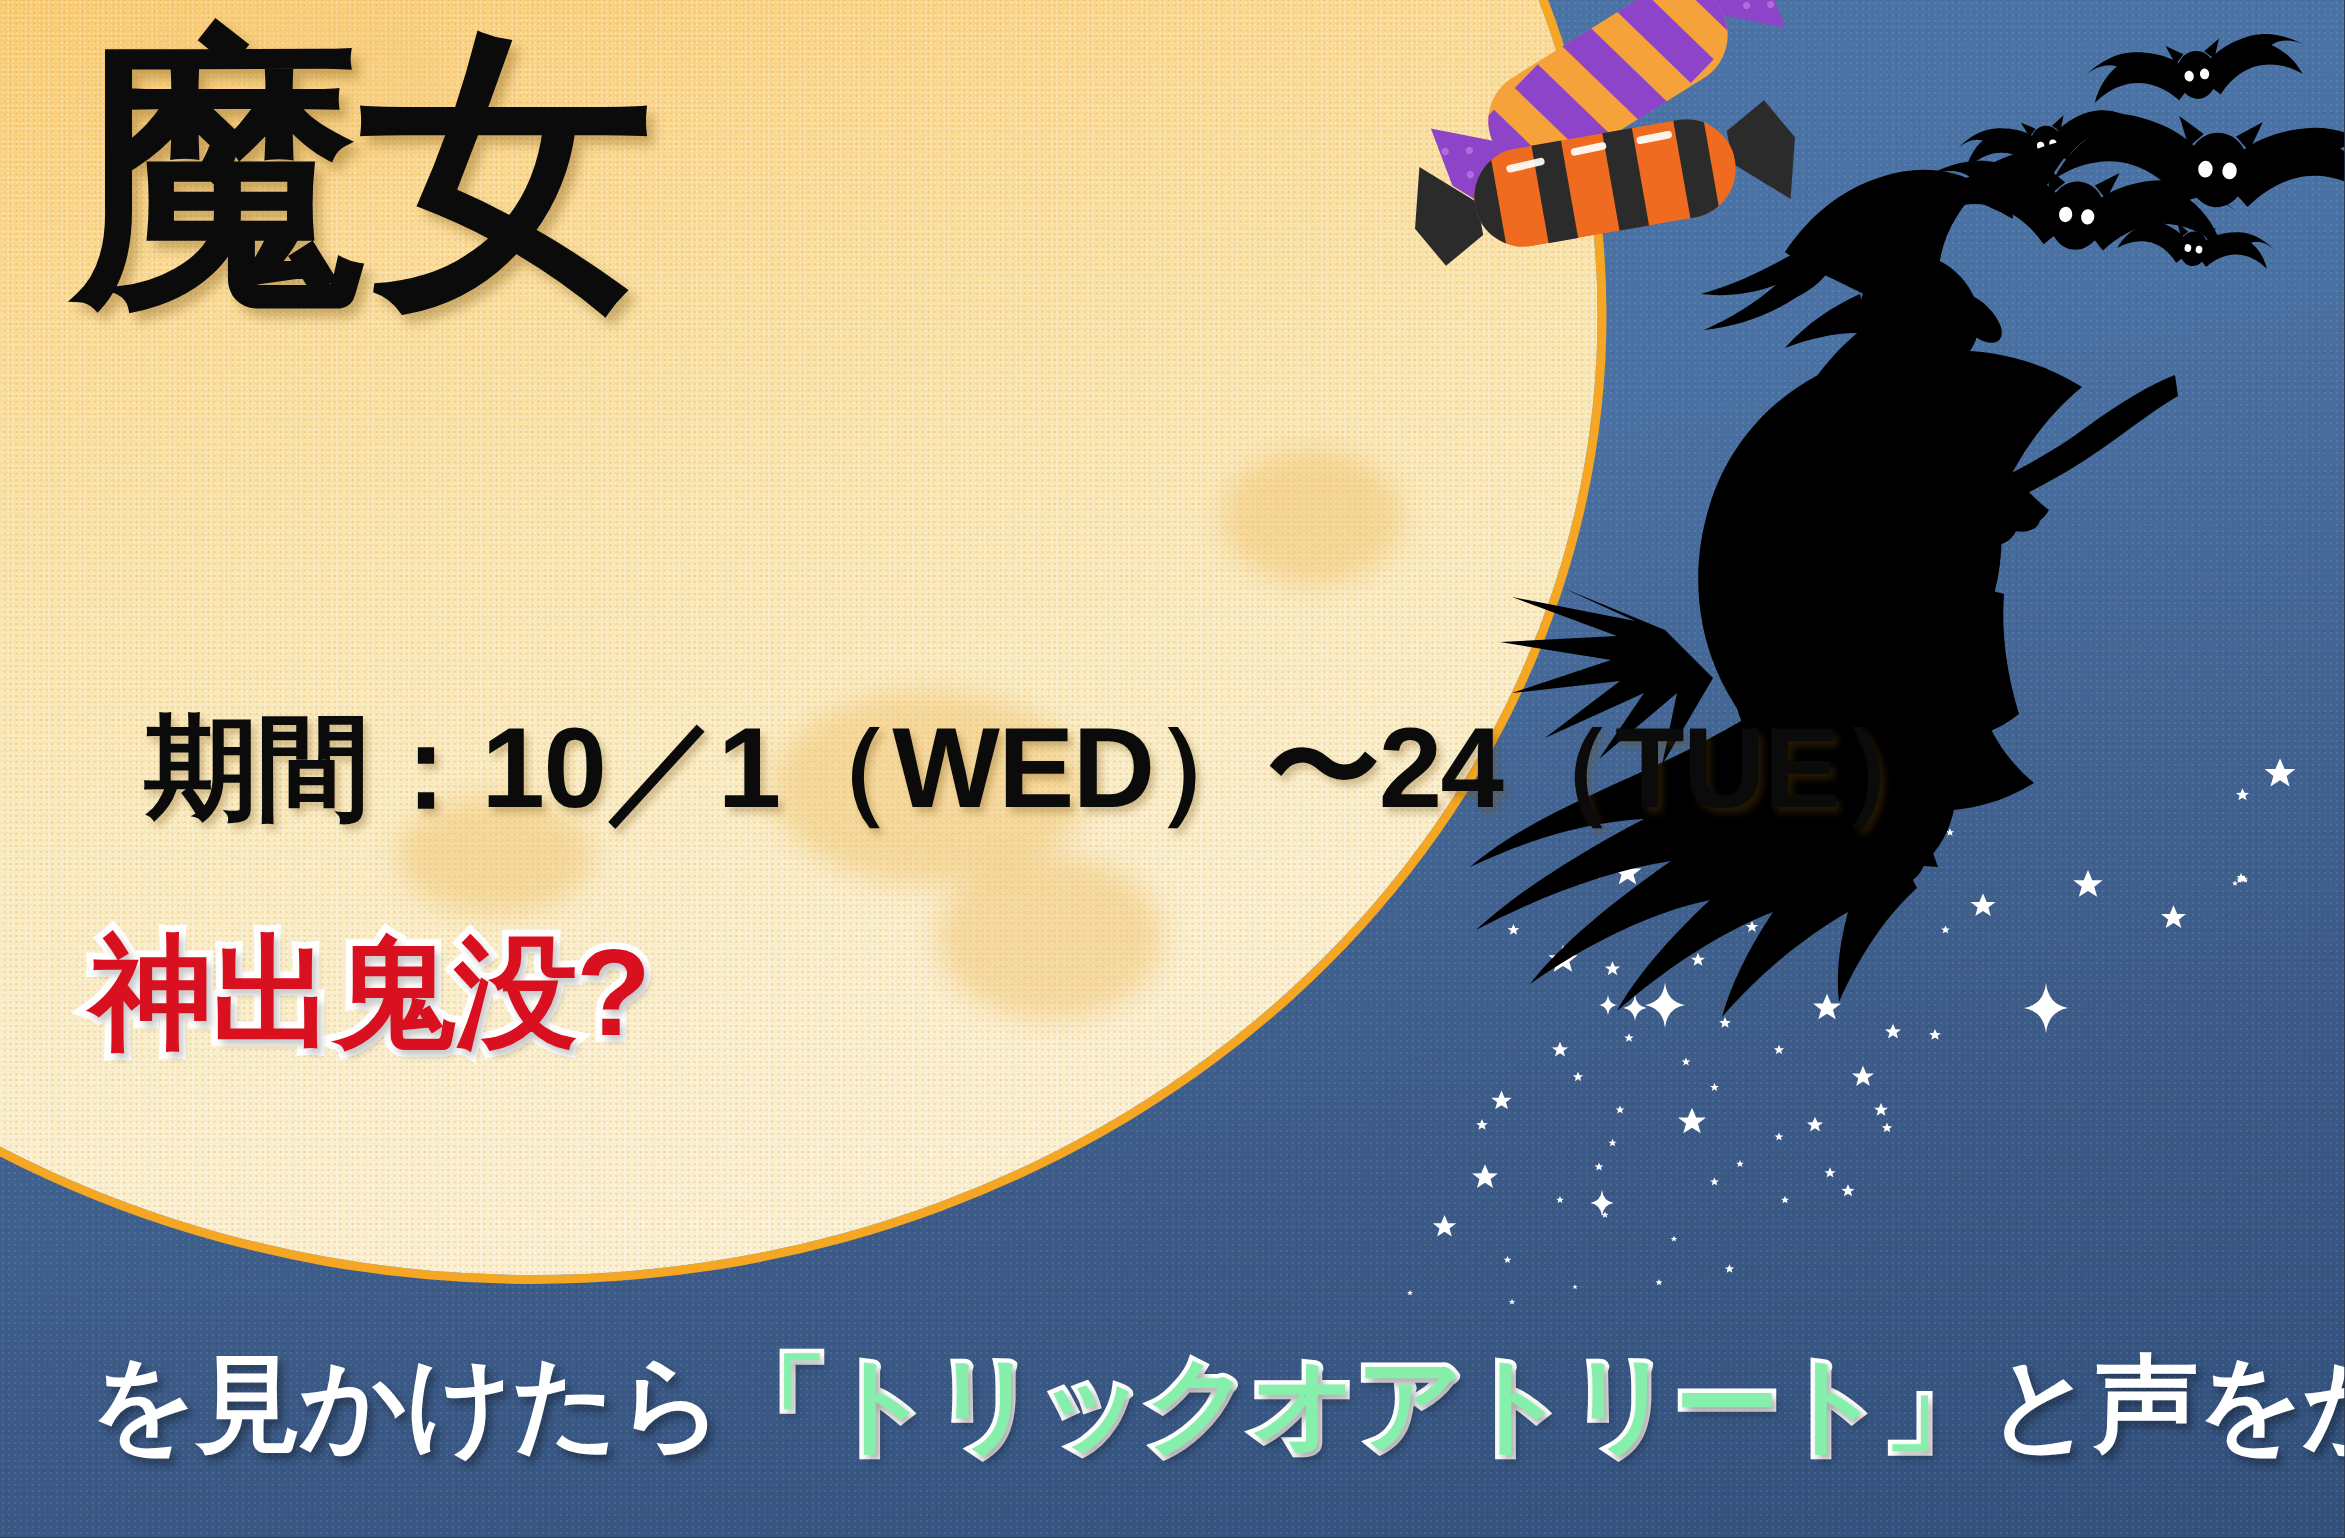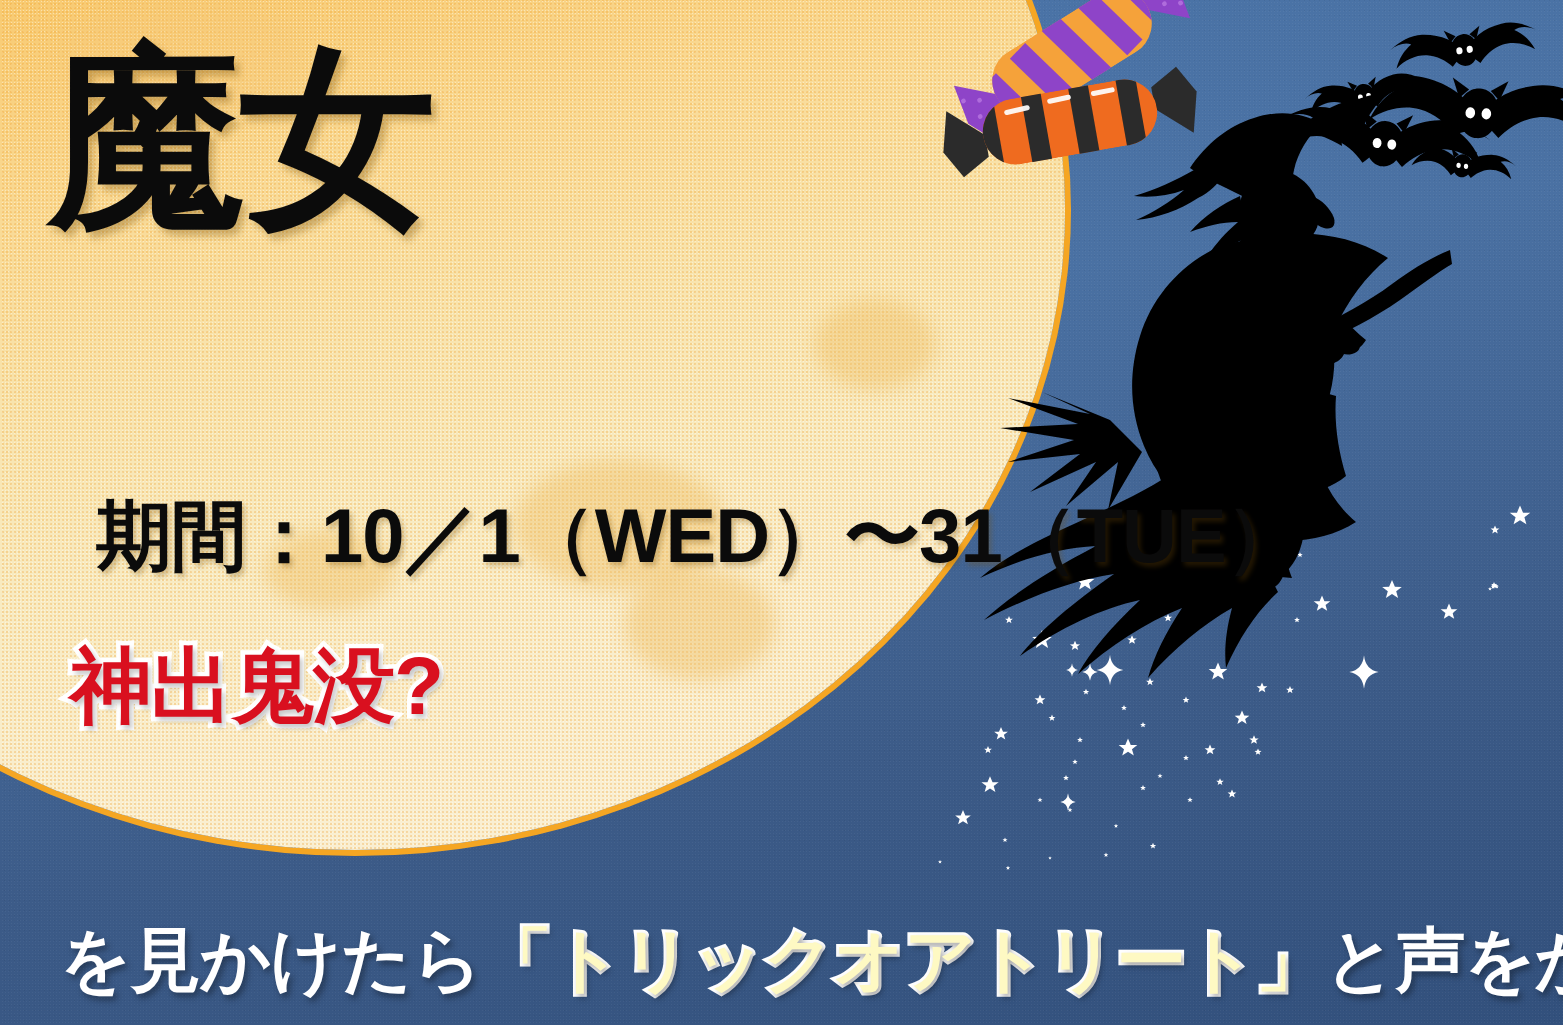--- a/index.html
+++ b/index.html
@@ -69,21 +69,21 @@
     background-size: 4px 4px, 3px 3px, 6px 6px;
     background-position: 0 0, 2px 1px, 3px 4px;
   }
   .moon-blotch {
     position: absolute;
     border-radius: 50%;
     background: rgba(238,188,96,.42);
     filter: blur(9px);
   }
   
-  .text-layer { position: absolute; inset: 0; margin-top: 24px; }
+  .text-layer { position: absolute; inset: 0; }
   .title-1 {
     position: absolute;
     left: 48px; top: 22px;
     display: flex;
     align-items: flex-end;
     color: #0b0b0b;
     text-shadow: 5px 6px 7px rgba(120,80,10,.35);
   }
   .t1-big {
     font-size: 196px;
@@ -119,40 +119,40 @@
   .red-line {
     position: absolute;
     font-weight: 900;
     color: #d9101f;
     font-size: 82px;
     letter-spacing: -1px;
     -webkit-text-stroke: 9px #ffffff;
     paint-order: stroke fill;
     text-shadow: 3px 4px 5px rgba(0,0,0,.22);
   }
-  .red-1 { left: 70px; top: 608px; }
+  .red-1 { left: 60px; top: 608px; }
   .red-2 { left: 70px; top: 686px; }
   .white-line {
     position: absolute;
     font-weight: 700;
     color: #ffffff;
     font-size: 70px;
     letter-spacing: -1px;
     text-shadow: 3px 4px 6px rgba(0,0,0,.35);
     white-space: nowrap;
   }
   .w-1 { left: 60px; top: 808px; }
   .w-2 { left: 60px; top: 890px; }
   .em-purple {
     color: #7b2fb5;
     -webkit-text-stroke: 7px #ffffff;
     paint-order: stroke fill;
   }
   .em-orange {
-    color: #fef9c3;
+    color: #86efac;
     -webkit-text-stroke: 6px #ffffff;
     paint-order: stroke fill;
   }
   
   .art { position: absolute; inset: 0; pointer-events: none; }
   svg { display: block; overflow: visible; }
 </style>
 </head>
 <body>
 
@@ -513,21 +513,21 @@
     </svg>
   </div>
 
   <div class="text-layer">
 
     <div class="title-1">
       <span class="t1-big">魔女</span>
     </div>
 
 
-    <div class="period">期間：10／1（WED）〜31（TUE）</div>
+    <div class="period">期間：10／1（WED）〜24（TUE）</div>
 
     <div class="red-line red-1">神出鬼没?</div>
 
 
     <div class="white-line w-2">
       <span>を見かけたら</span><span class="em-orange">「トリックオアトリート」</span><span>と声をかけよう！</span>
     </div>
 
   </div>
 </div>

